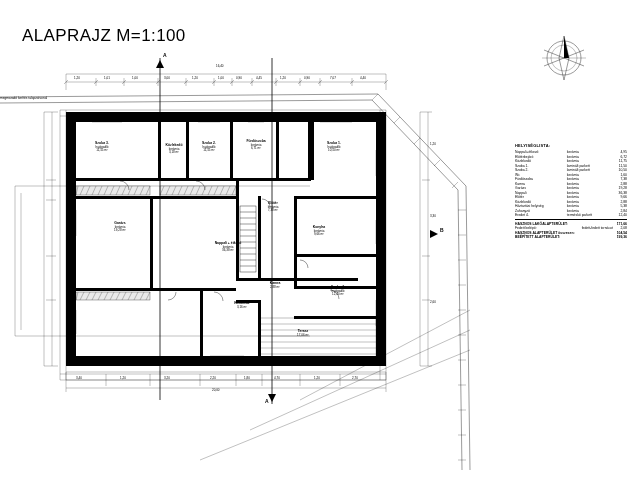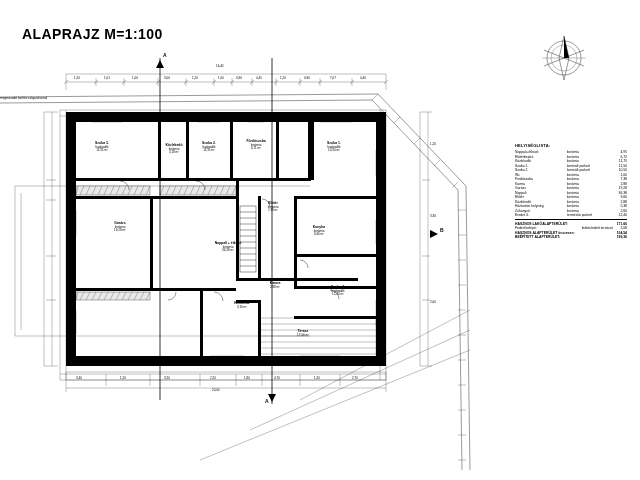--- a/index.html
+++ b/index.html
@@ -7,21 +7,21 @@
     width:640px;height:480px;
     background:#ffffff;
     font-family:"Liberation Sans", sans-serif;
     overflow:hidden;
     position:relative;
     color:#000;
   }
   #sheet{position:absolute;left:0;top:0;width:640px;height:480px;}
   .ttl{
     position:absolute;left:22px;top:26px;
-    font-size:14px;font-weight:bold;letter-spacing:.4px;
+    font-size:17px;font-weight:normal;letter-spacing:.4px;
   }
   svg{position:absolute;left:0;top:0;width:640px;height:480px;}
   .thin{stroke:#000;stroke-width:.4;fill:none;}
   .vthin{stroke:#000;stroke-width:.25;fill:none;}
   .med{stroke:#000;stroke-width:.8;fill:none;}
   .wall{fill:#000;}
   .hatch{fill:#e9e9e9;stroke:#000;stroke-width:.3;}
 
   
   .roomlbl{position:absolute;text-align:center;line-height:1.12;font-size:3.2px;}

